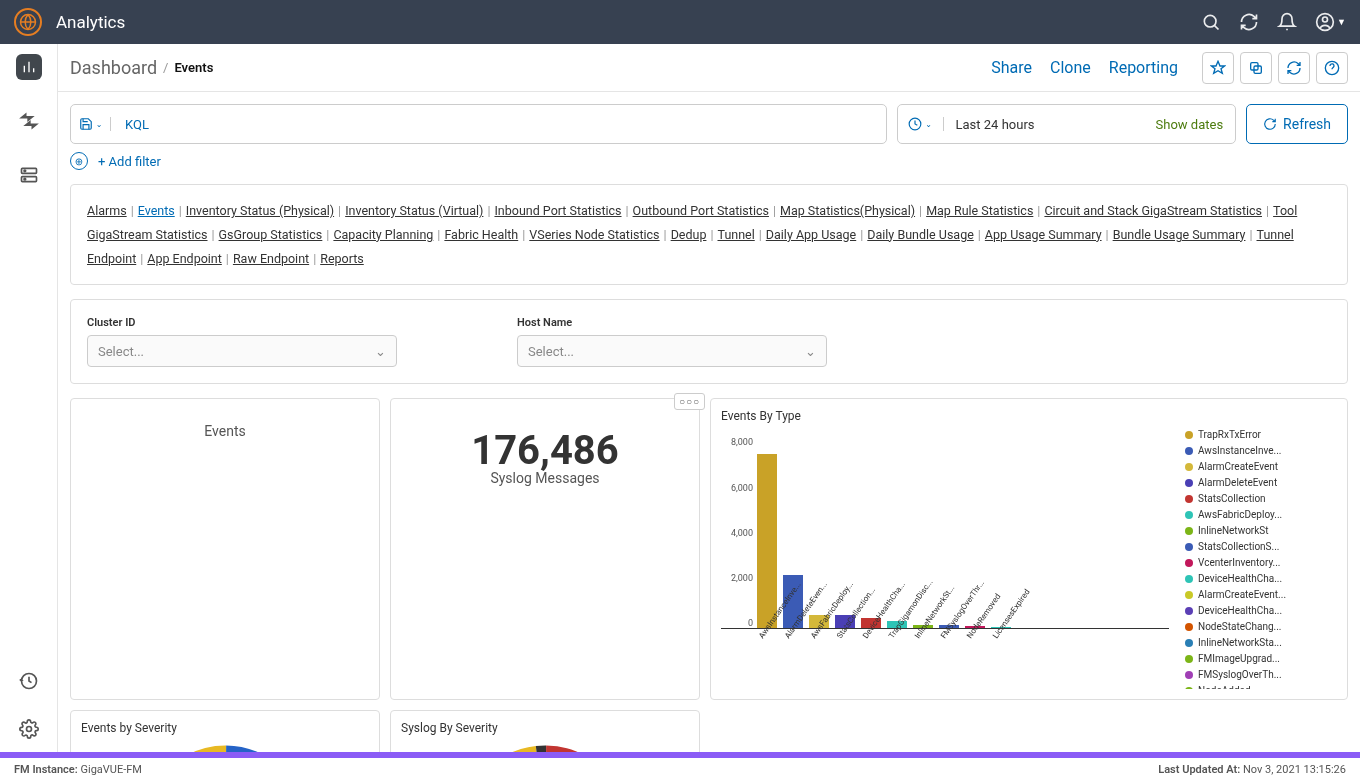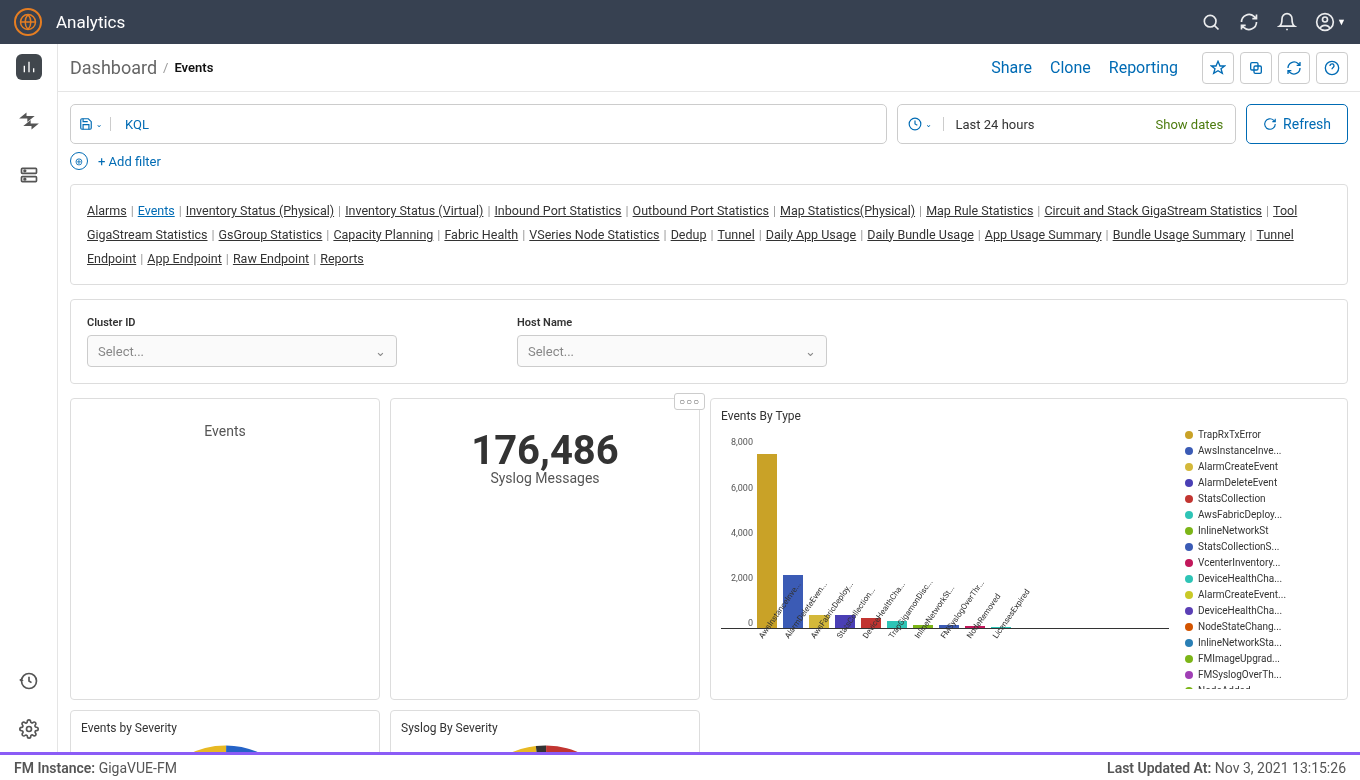--- a/index.html
+++ b/index.html
@@ -60,21 +60,21 @@
 .bar-chart{display:flex;height:260px;gap:8px}
 .bar-area{flex:1;display:flex;flex-direction:column}
 .bars{flex:1;display:flex;align-items:flex-end;gap:6px;padding-left:36px;border-bottom:1px solid #333;position:relative}
 .bar{width:20px}
 .xlabels{display:flex;gap:6px;padding-left:36px;height:60px;font-size:8px;align-items:flex-start;padding-top:2px}
 .xl{width:20px;transform:rotate(-55deg);transform-origin:top left;white-space:nowrap;margin-top:4px}
 .xaxis-lbl{text-align:center;font-size:10px;font-weight:600}
 .yaxis{position:absolute;left:-4px;top:8px;bottom:0;width:36px;display:flex;flex-direction:column;justify-content:space-between;font-size:9px;text-align:right;color:#555}
 .blegend{width:160px;font-size:10px;overflow-y:auto;padding-left:8px}
 .bleg-item{display:flex;align-items:center;gap:5px;margin-bottom:5px;white-space:nowrap;overflow:hidden;text-overflow:ellipsis}
-.footer{height:28px;border-top:3px solid #8b5cf6;display:flex;align-items:center;padding:0 14px;font-size:14px;color:#555}
+.footer{height:28px;border-top:6px solid #8b5cf6;display:flex;align-items:center;padding:0 14px;font-size:11px;color:#555}
 .footer .sp{flex:1}
 .footer b{font-weight:600}
 .opts{position:absolute;right:-6px;top:-6px;border:1px solid #ccc;background:#fff;border-radius:3px;padding:2px 4px;font-size:10px;letter-spacing:1px;color:#666}
 svg{display:block}
 </style>
 </head>
 <body>
 
 <div class="hdr">
   <div class="logo">

